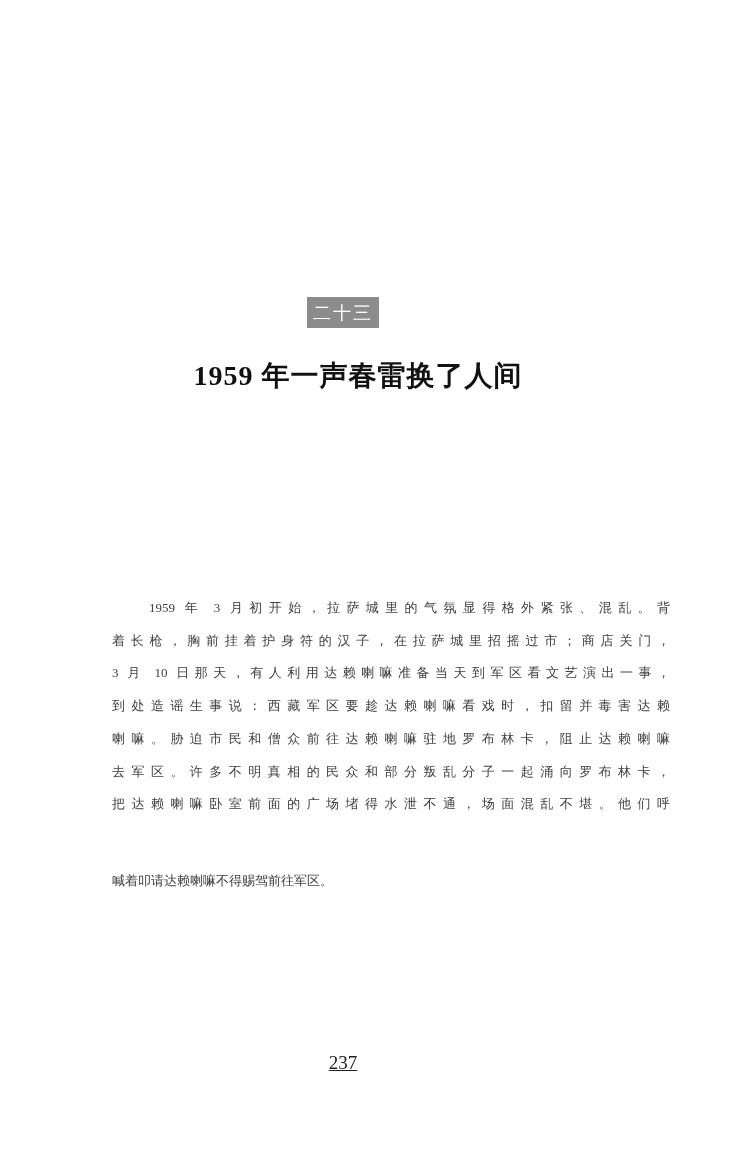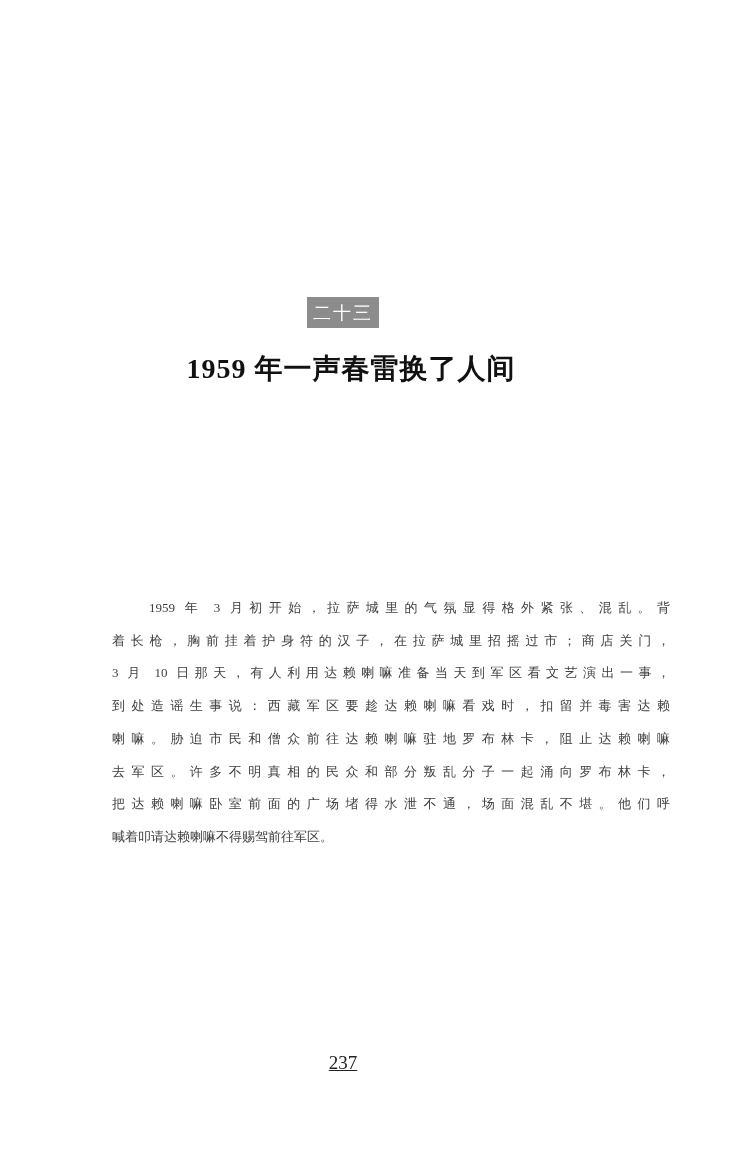--- a/index.html
+++ b/index.html
@@ -31,21 +31,21 @@
     color: #ffffff;
     font-size: 18px;
     letter-spacing: 2px;
     line-height: 1;
   }
   .chapter-title {
     position: absolute;
     top: 342px;
     left: 0;
     width: 100%;
-    margin: 8px;
+    margin: 15px;
     text-align: center;
     font-size: 28px;
     font-weight: bold;
     color: #111111;
     letter-spacing: 1px;
   }
   .body-text {
     position: absolute;
     top: 592px;
     left: 112px;
@@ -61,20 +61,21 @@
     text-align: justify;
     text-align-last: justify;
     white-space: nowrap;
     overflow: hidden;
   }
   .line.indent {
     text-indent: 37px;
   }
   .line.para-end {
     text-align-last: left;
+    margin-top: 44px;
   }
   .page-number {
     position: absolute;
     top: 1052px;
     left: 0;
     width: 100%;
     text-align: center;
     font-size: 19px;
     color: #222222;
     text-decoration: underline;

